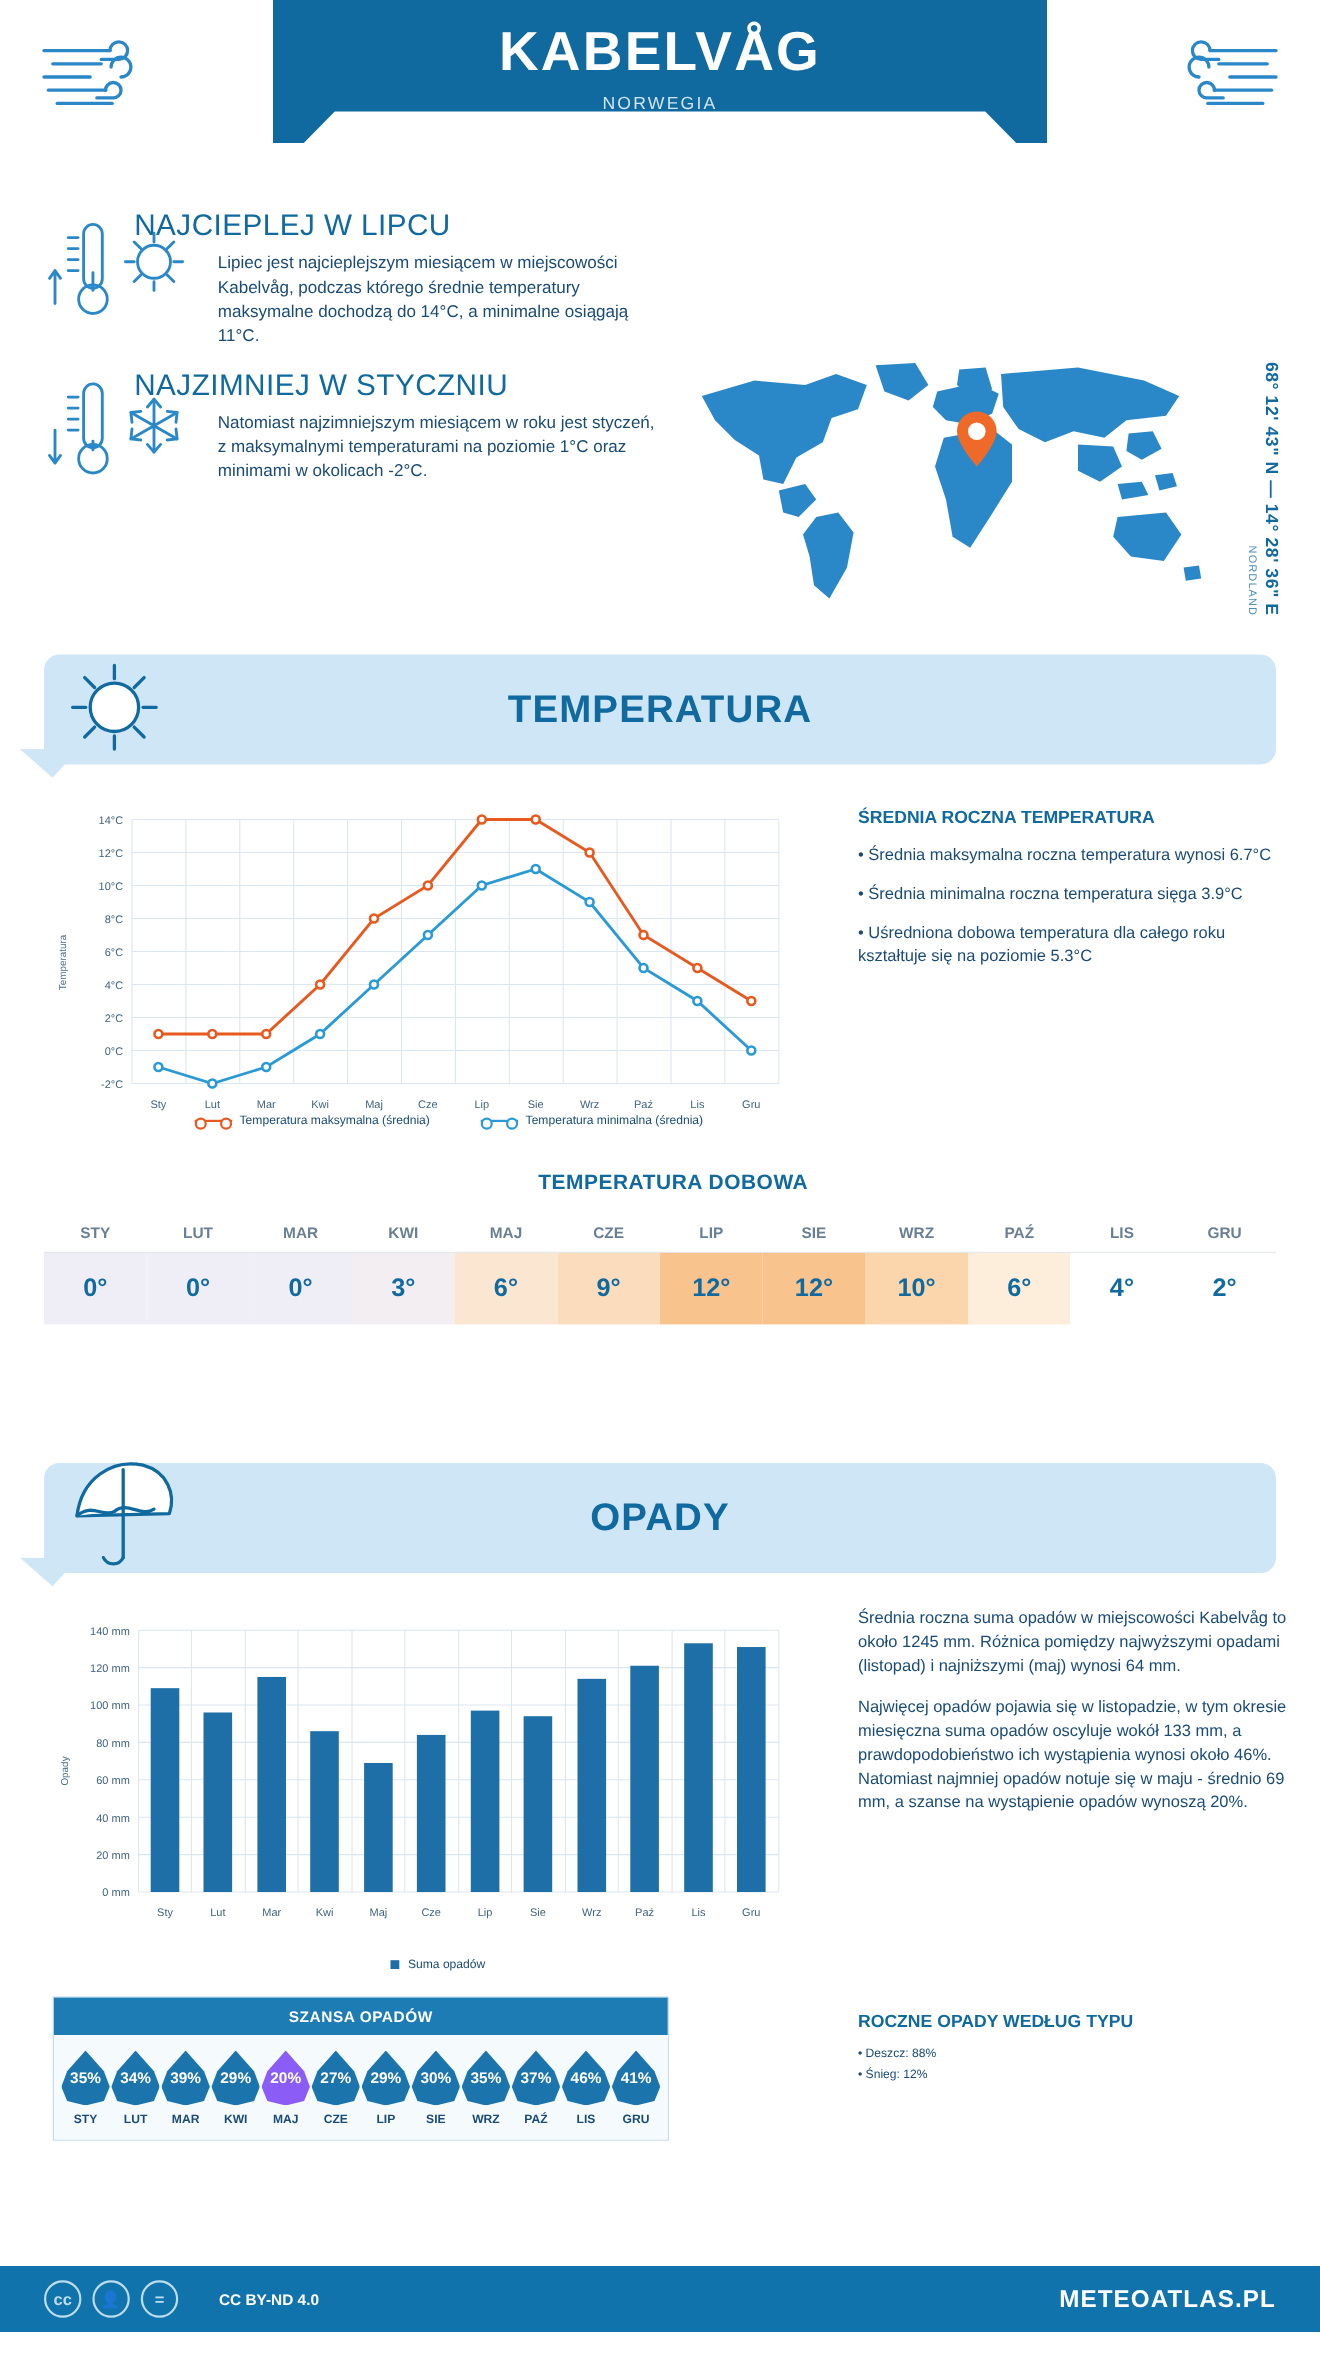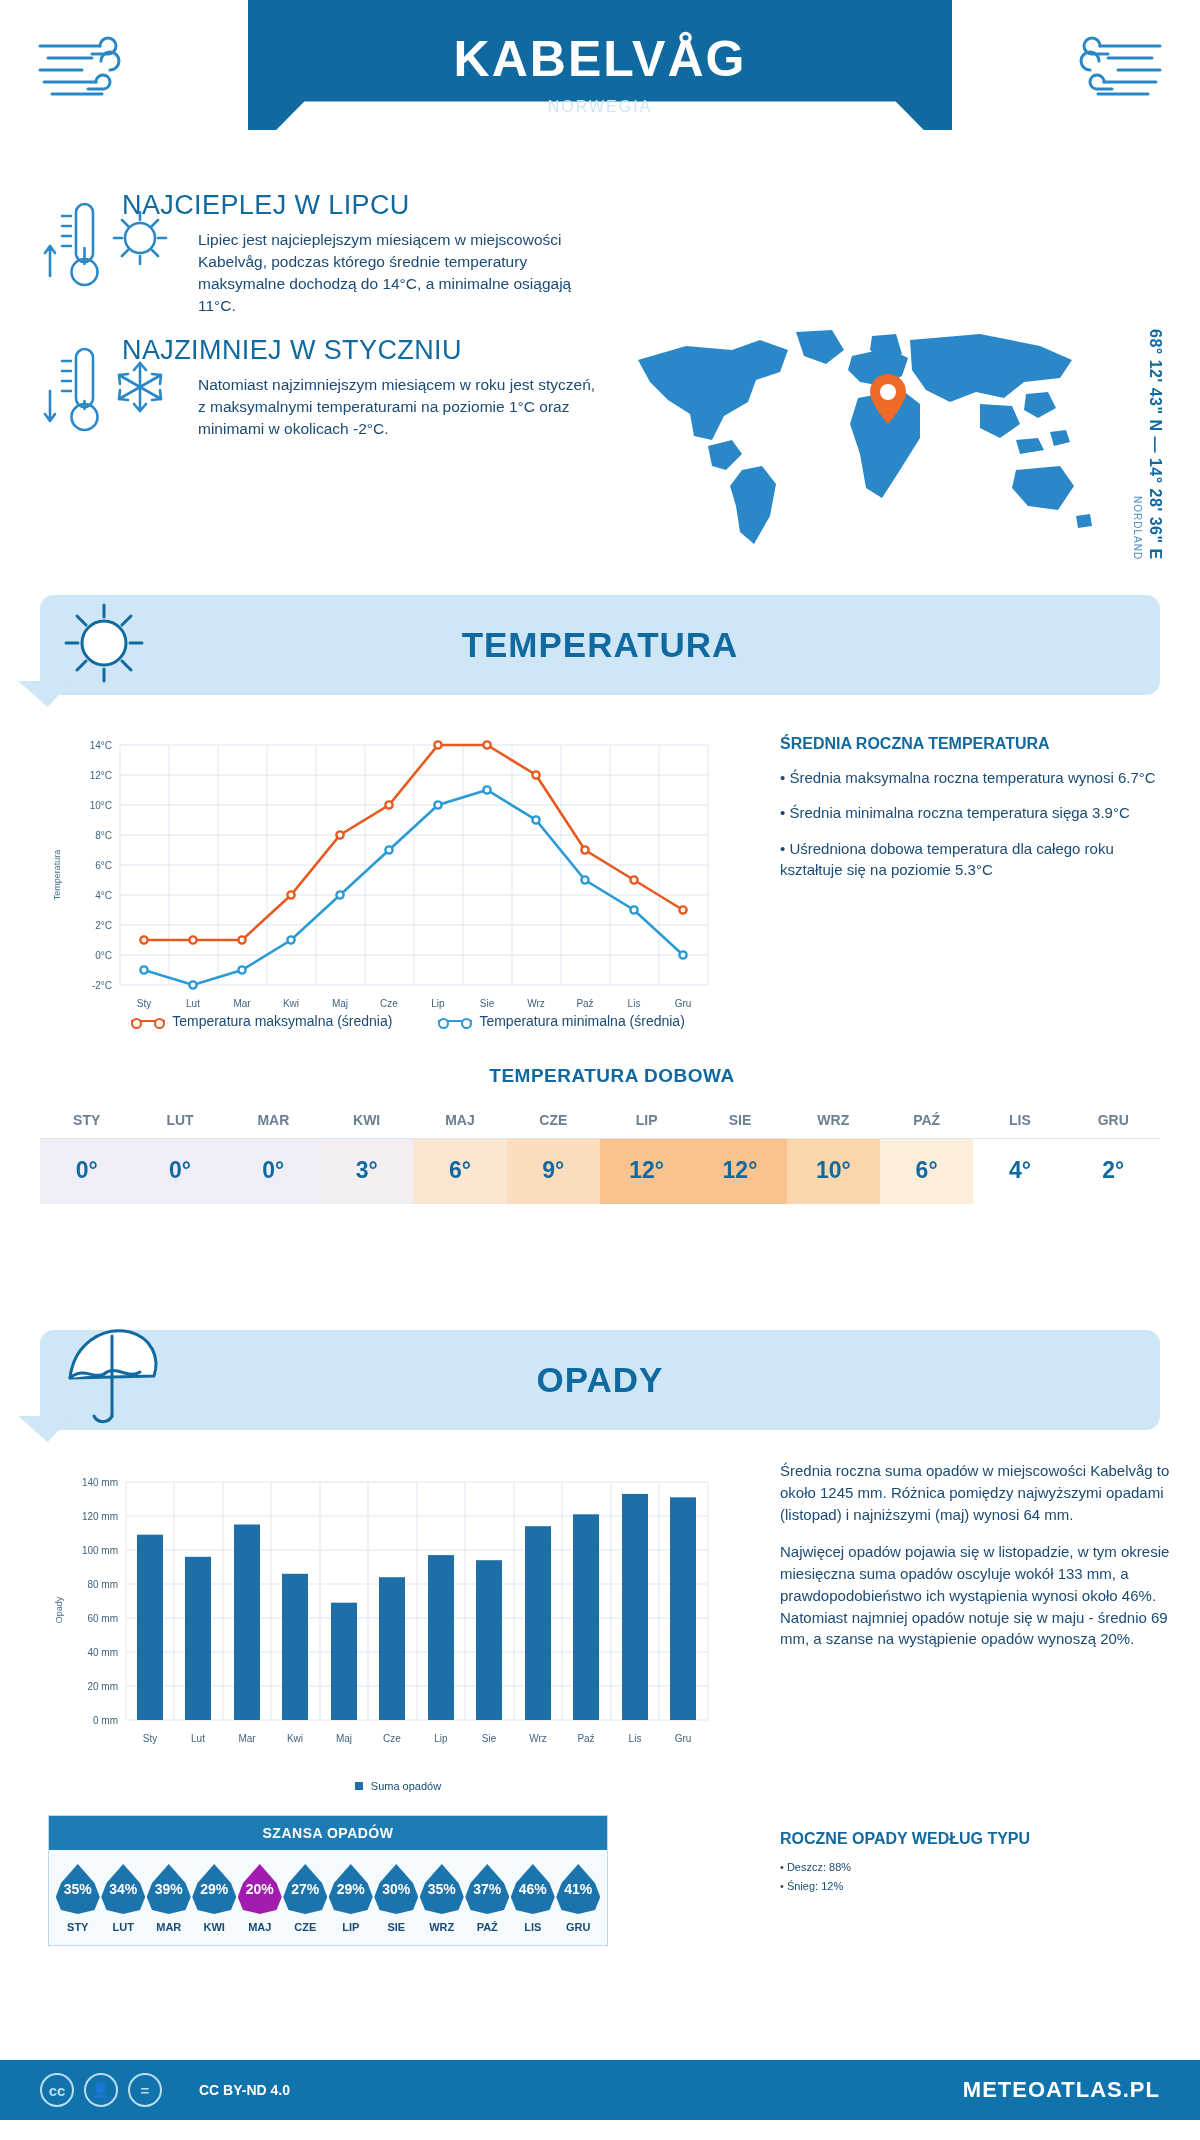--- a/index.html
+++ b/index.html
@@ -18,21 +18,21 @@
   .header {
     position:absolute; left:0; top:0; width:1200px; height:150px;
     background:#ffffff;
   }
   .header-banner {
     position:absolute; left:248px; top:0; width:704px; height:130px;
     background:#10699f;
     clip-path: polygon(0 0, 100% 0, 100% 100%, 96% 100%, 92% 78%, 8% 78%, 4% 100%, 0 100%);
   }
   .header-banner-inner {
-    position:absolute; left:248px; top:12px; width:704px; height:130px;
+    position:absolute; left:248px; top:0; width:704px; height:130px;
     display:flex; flex-direction:column; align-items:center; justify-content:flex-start;
     padding-top:22px;
   }
   .city-title {
     font-size:50px; font-weight:bold; color:#ffffff; letter-spacing:2px; line-height:1;
   }
   .country-title {
     margin-top:14px; font-size:16px; color:#cfe6f5; letter-spacing:2px;
   }
   .wind-ico { position:absolute; color:#2a88c8; }
@@ -84,21 +84,21 @@
   
   .temp-section { position:absolute; left:0; top:595px; width:1200px; }
   .temp-chart-box { position:absolute; left:48px; top:130px; width:700px; height:300px; }
   .temp-side { position:absolute; left:780px; top:140px; width:390px; }
   .side-head { font-size:16px; font-weight:bold; color:#10699f; margin-bottom:14px; }
   .side-bullet { font-size:15px; line-height:1.42; color:#1a4b75; margin-bottom:14px; }
 
   .legend-row {
     position:absolute; left:48px; top:418px; width:720px;
     display:flex; justify-content:center; gap:46px;
-    font-size:14px; color:#1a4b75;
+    font-size:11px; color:#1a4b75;
   }
   .legend-item { display:flex; align-items:center; gap:7px; }
   .legend-line { width:34px; height:2px; position:relative; }
   .legend-line::before, .legend-line::after {
     content:""; position:absolute; top:-2.5px; width:7px; height:7px; border-radius:50%;
     background:#fff; border:2px solid currentColor;
   }
   .legend-line::before { left:0; }
   .legend-line::after { right:0; }
 
@@ -561,21 +561,21 @@
             </div>
           <div class="m">MAR</div>
         </div>
         <div class="chance-cell">
           <div class="drop">
               <span>29%</span>
             </div>
           <div class="m">KWI</div>
         </div>
         <div class="chance-cell">
-          <div class="drop" style="background:#a21caf;">
+          <div class="drop" style="background:#8b5cf6;">
               <span>20%</span>
             </div>
           <div class="m">MAJ</div>
         </div>
         <div class="chance-cell">
           <div class="drop">
               <span>27%</span>
             </div>
           <div class="m">CZE</div>
         </div>

